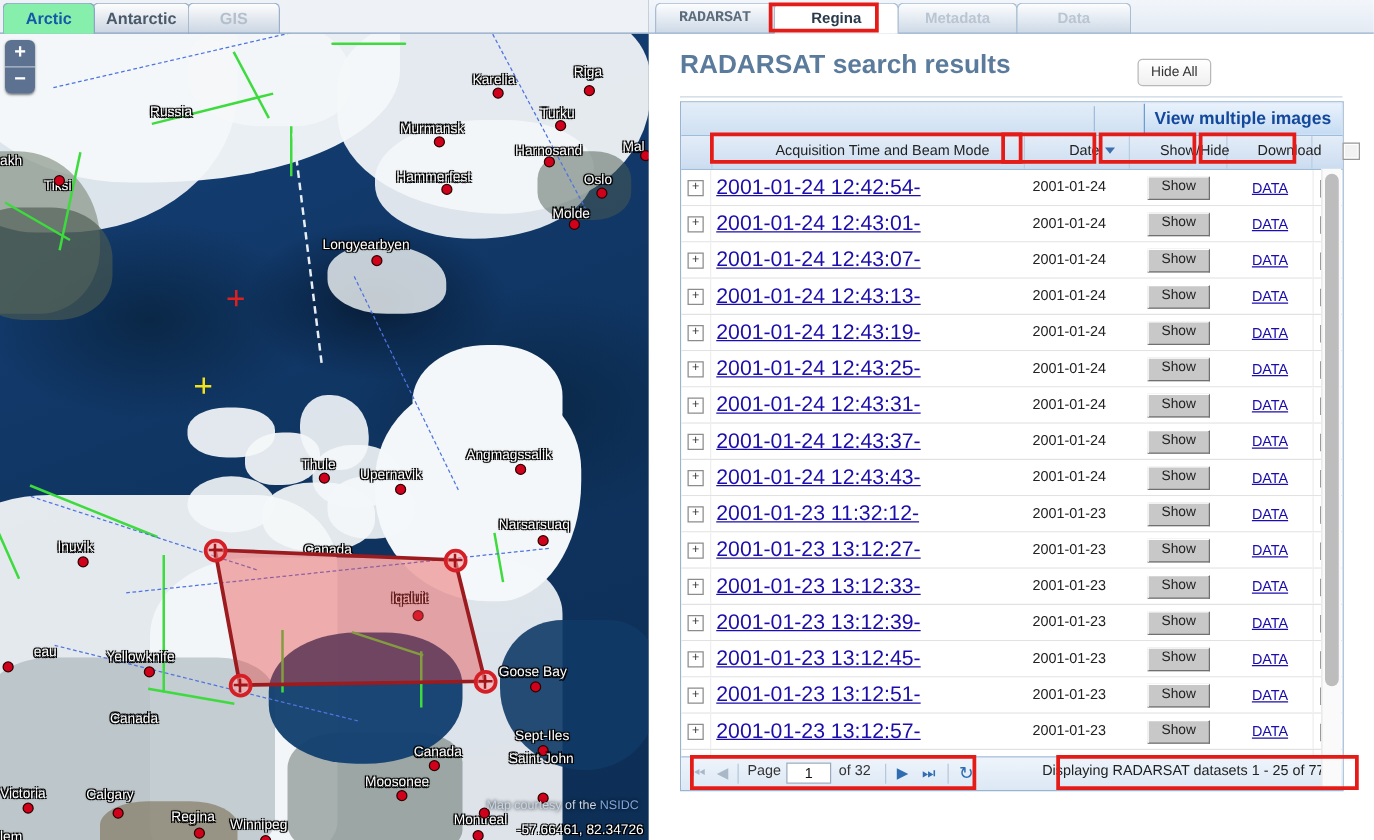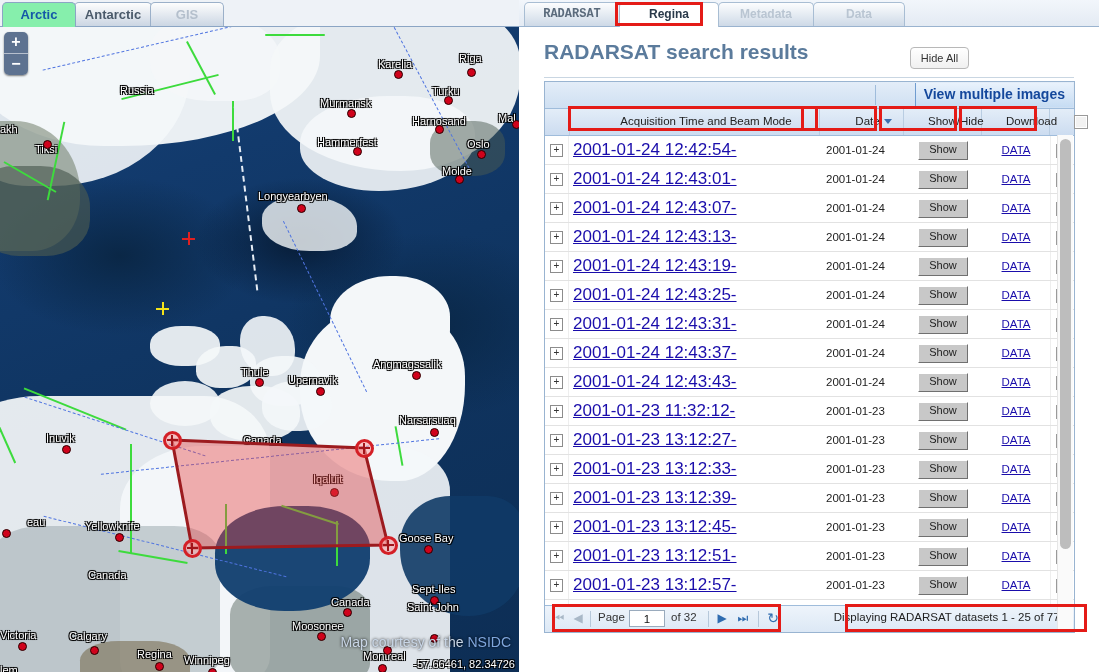--- a/index.html
+++ b/index.html
@@ -67,21 +67,21 @@
   .handle:before{left:5.5px;top:1px;width:2px;height:11px;}
   .handle:after{left:1px;top:5.5px;width:11px;height:2px;}
 
   #zoomctl{position:absolute;left:4px;top:6px;width:24px;
     background:rgba(34,63,102,.72);border-radius:5px;z-index:20;
     box-shadow:0 1px 2px rgba(0,0,0,.5);}
   .zbtn{height:21px;line-height:20px;text-align:center;color:#fff;
     font-size:16px;font-weight:bold;cursor:pointer;}
   .zbtn.top{border-bottom:1px solid rgba(255,255,255,.55);}
 
-  #map-attrib{position:absolute;right:8px;bottom:22px;color:#c9d6e6;font-size:14px;z-index:20;
+  #map-attrib{position:absolute;right:8px;bottom:22px;color:#c9d6e6;font-size:10px;z-index:20;
     text-shadow:0 0 3px #000;margin-top:10px;}
   #map-attrib .nsidc{color:#7fa6dd;}
   #coords{position:absolute;right:4px;bottom:2px;color:#fff;font-size:11px;z-index:20;
     text-shadow:-1px -1px 0 #000,1px -1px 0 #000,-1px 1px 0 #000,1px 1px 0 #000;}
 
   
   #right-pane{position:absolute;left:519px;top:0;width:580px;height:672px;background:#fff;}
   #tabbar-right{position:absolute;left:0;top:0;width:580px;height:27px;
     background:linear-gradient(#f2f6fb,#e3eaf3);}
   #tabbar-right:after{content:"";position:absolute;left:0;bottom:0;width:100%;height:1px;background:#9ab3cf;}

